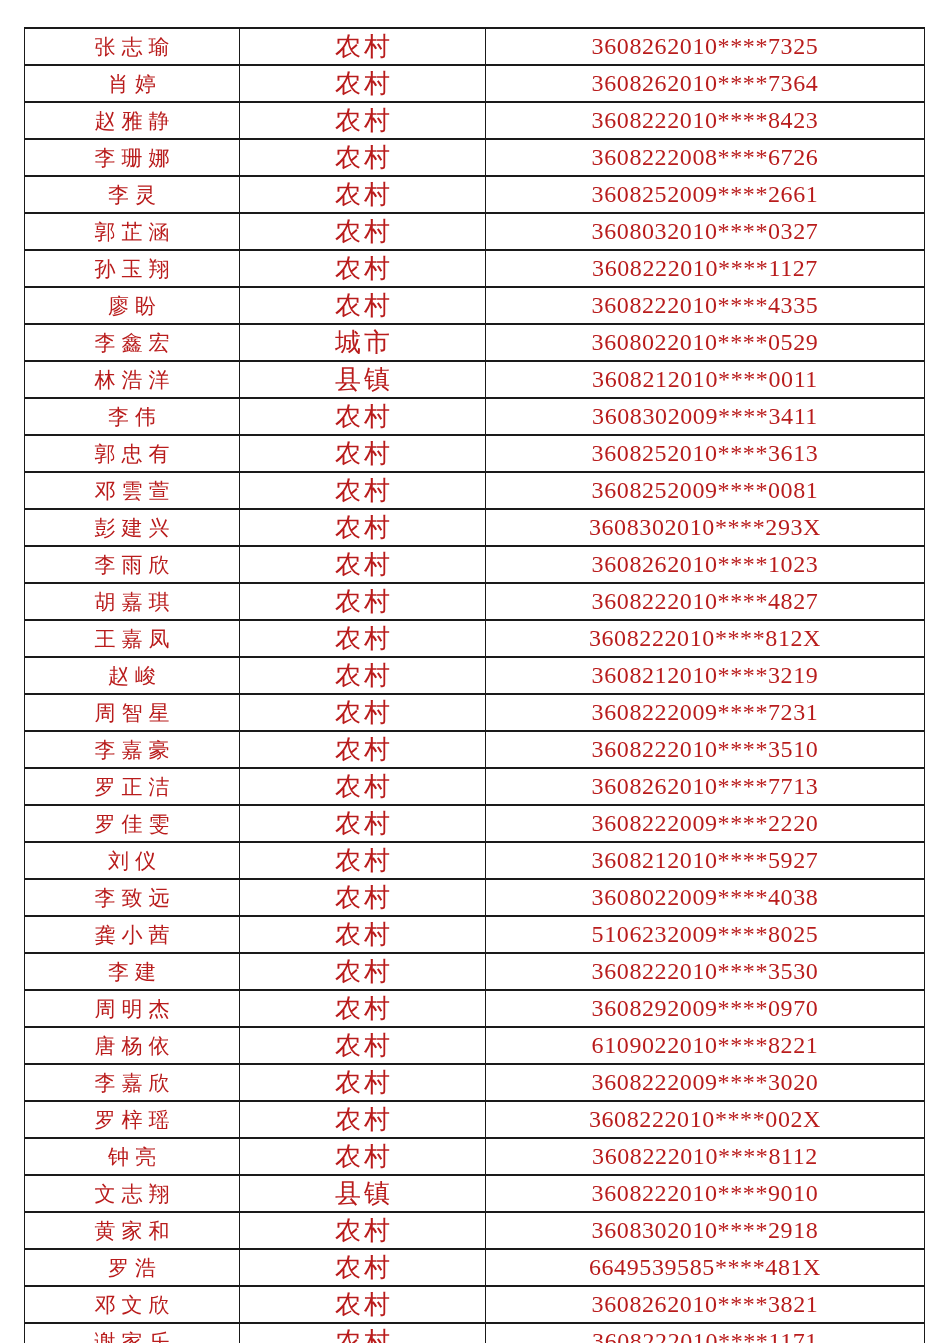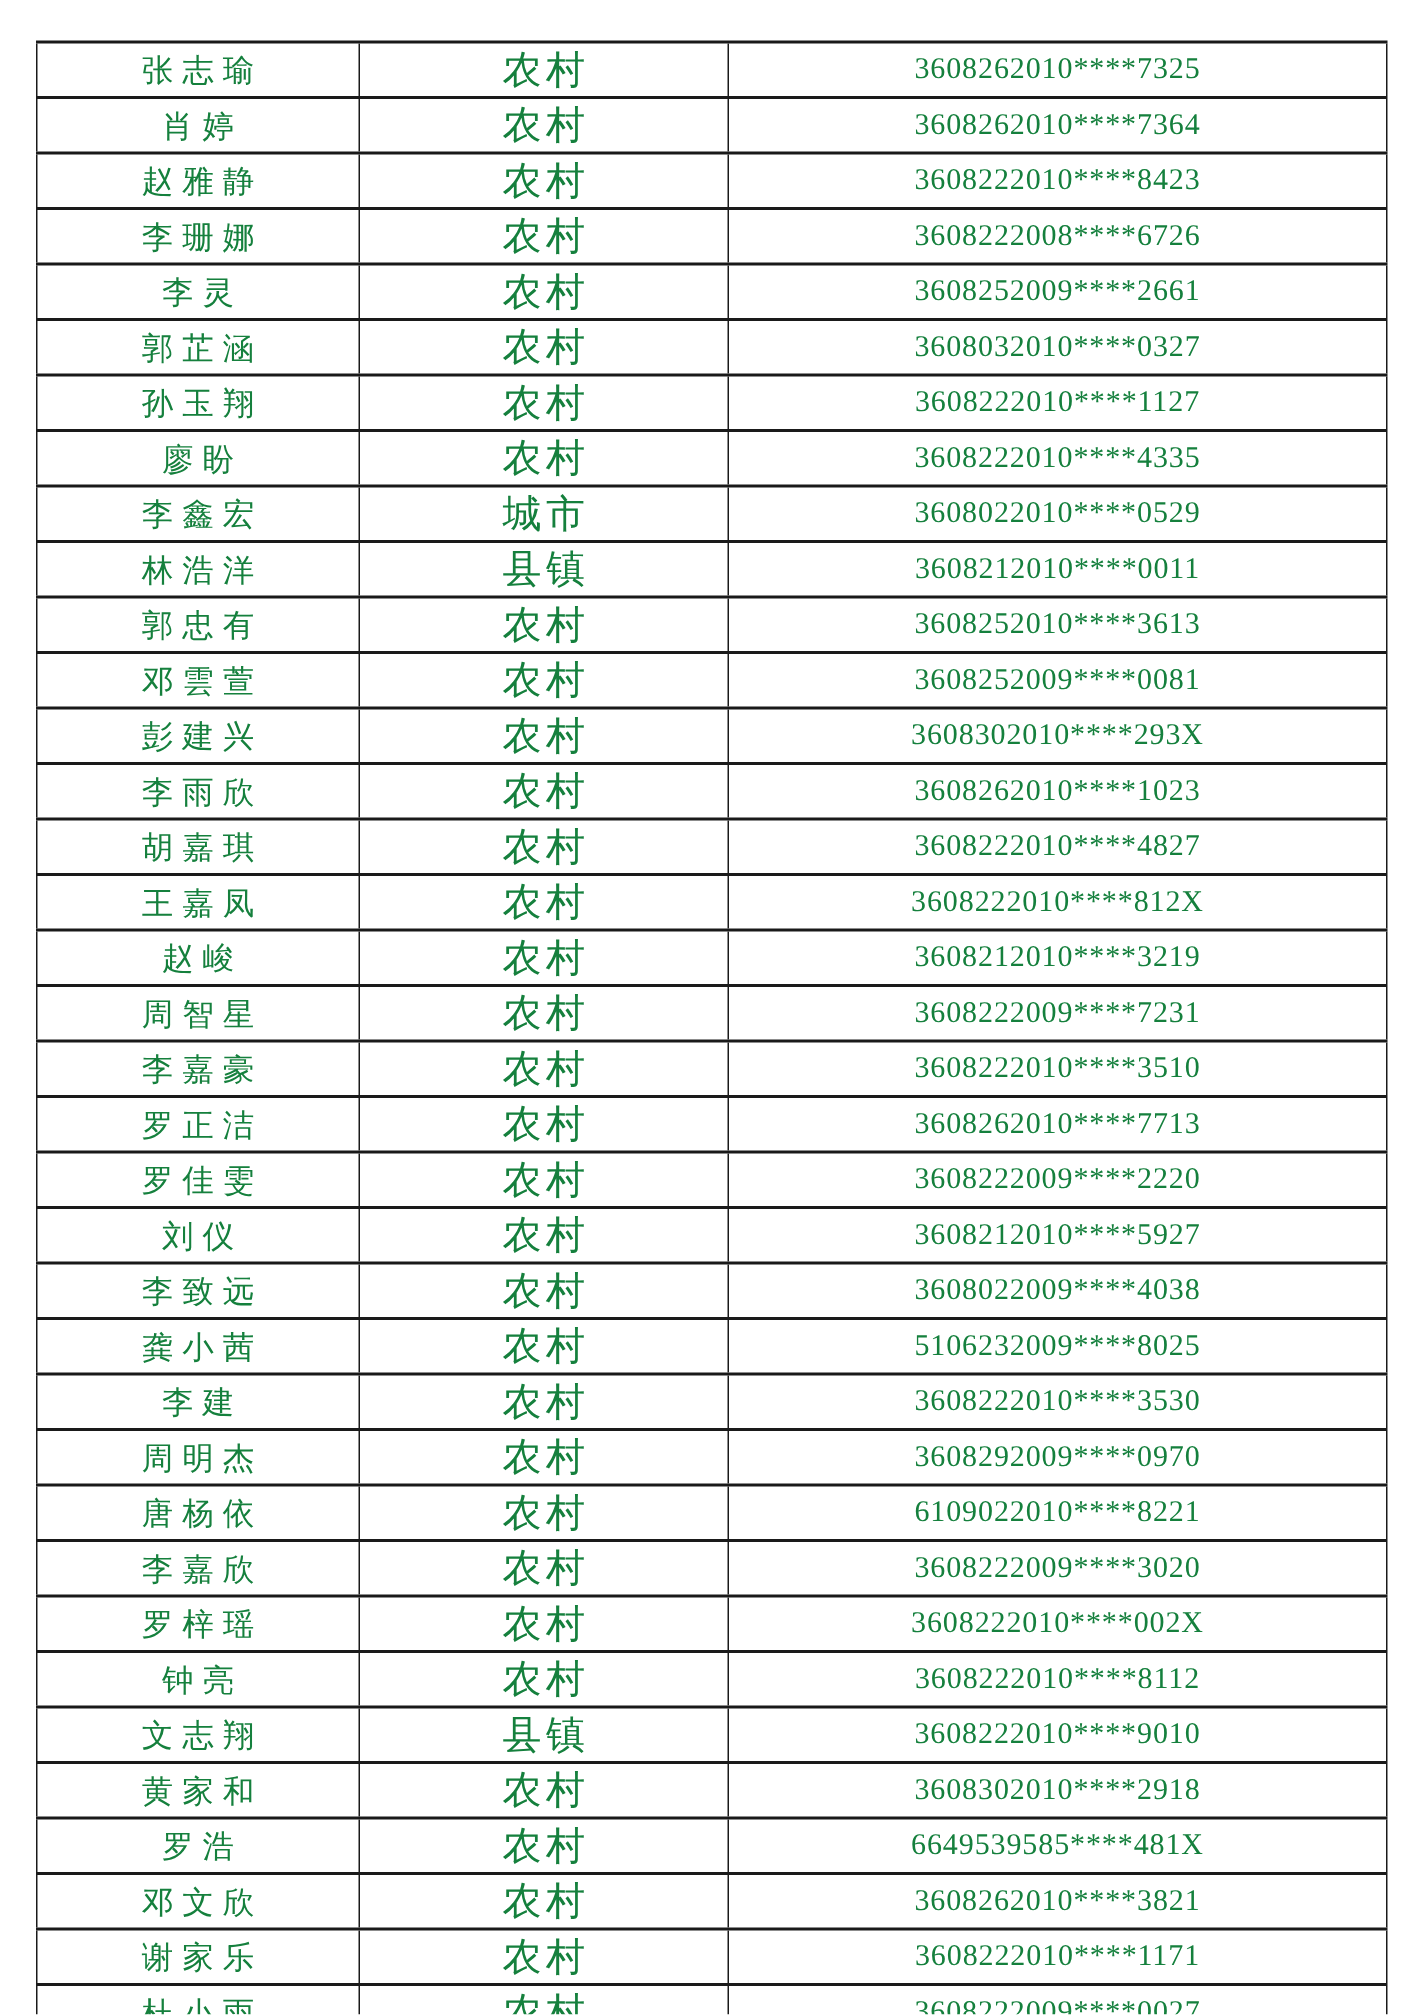--- a/index.html
+++ b/index.html
@@ -7,21 +7,21 @@
     padding: 0;
     background: #ffffff;
   }
   .page {
     position: relative;
     width: 950px;
     height: 1343px;
     background: #ffffff;
     overflow: hidden;
     font-family: "Liberation Serif", "DejaVu Serif", serif;
-    color: #15803d;
+    color: #b91c1c;
   }
   table.roster {
     position: absolute;
     left: 24px;
     top: 27px;
     width: 900px;
     height: 1288px;
     border-collapse: collapse;
     table-layout: fixed;
   }
@@ -40,21 +40,21 @@
     font-size: 21px;
     letter-spacing: 6px;
     text-indent: 6px; 
   }
   td.cell-type {
     font-size: 26px;
     letter-spacing: 3px;
     text-indent: 3px;
   }
   td.cell-id {
-    font-size: 20px;
+    font-size: 24px;
     letter-spacing: 0.6px;
   }
   col.c-name { width: 215px; }
   col.c-type { width: 246px; }
   col.c-id   { width: 439px; }
 </style>
 </head>
 <body>
 
 <div class="page">
@@ -109,20 +109,25 @@
           <td class="cell-name">李鑫宏</td>
           <td class="cell-type">城市</td>
           <td class="cell-id">3608022010****0529</td>
         </tr>
         <tr>
           <td class="cell-name">林浩洋</td>
           <td class="cell-type">县镇</td>
           <td class="cell-id">3608212010****0011</td>
         </tr>
         <tr>
+          <td class="cell-name">李伟</td>
+          <td class="cell-type">农村</td>
+          <td class="cell-id">3608302009****3411</td>
+        </tr>
+        <tr>
           <td class="cell-name">郭忠有</td>
           <td class="cell-type">农村</td>
           <td class="cell-id">3608252010****3613</td>
         </tr>
         <tr>
           <td class="cell-name">邓雲萱</td>
           <td class="cell-type">农村</td>
           <td class="cell-id">3608252009****0081</td>
         </tr>
         <tr>

